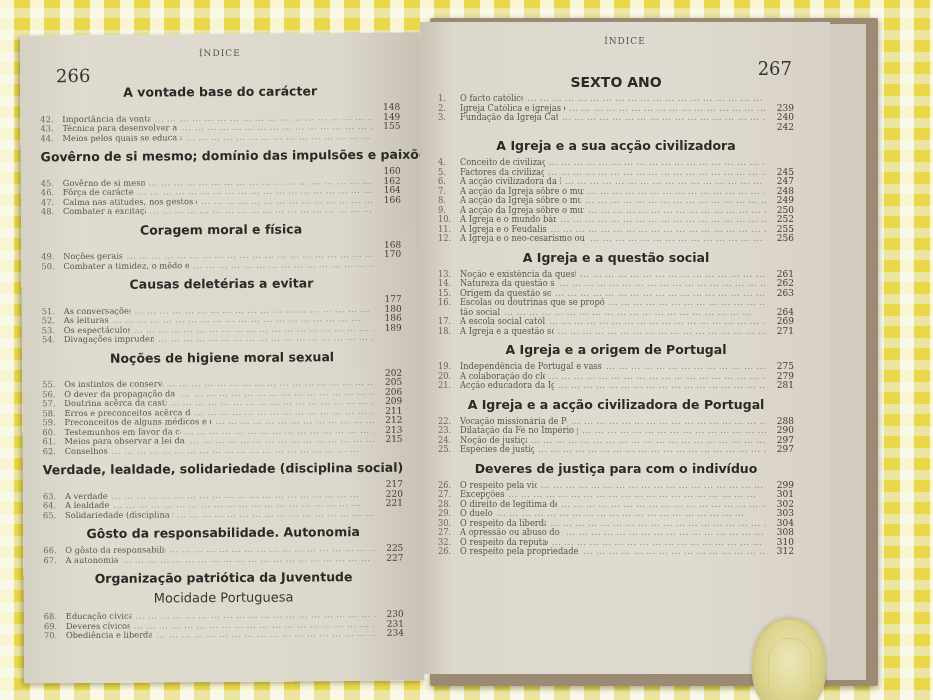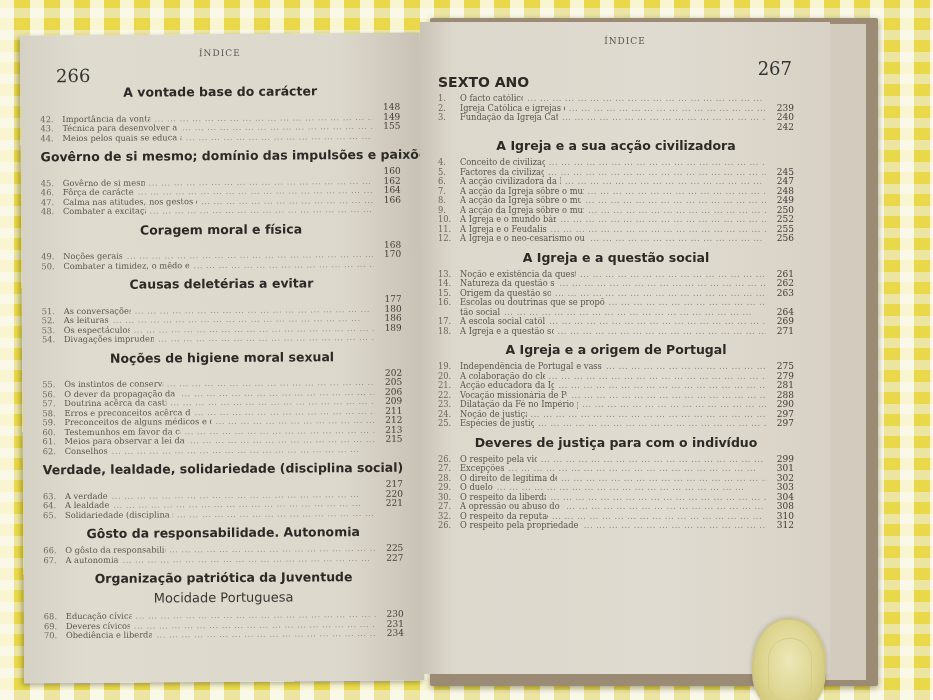--- a/index.html
+++ b/index.html
@@ -48,21 +48,21 @@
   .section-title {
     font-family: "DejaVu Sans", sans-serif; font-weight: bold; font-size: 12.5px;
     text-align: center; color: #2c2926; margin: 6px 0 5px 0; white-space: nowrap;
   }
   .section-subtitle {
     font-family: "DejaVu Sans", sans-serif; font-size: 13px; text-align: center;
     color: #3a3632; margin: 0 0 6px 0;
   }
   .year-title {
     font-family: "DejaVu Sans", sans-serif; font-weight: bold; font-size: 14px;
-    margin: 0 0 4px 0; color: #2c2926;
+    text-align: center; margin: 0 0 4px 0; color: #2c2926;
   }
   .entries { margin: 0; padding: 0; list-style: none; position: relative; }
   .entry {
     display: flex; align-items: baseline; font-size: 8.3px; line-height: 9.5px;
     color: #5a554e;
   }
   .entry .num { width: 22px; flex: 0 0 22px; text-align: left; color: #6a655e; }
   .entry .label { flex: 0 1 auto; white-space: nowrap; overflow: hidden; }
   .entry .dots {
     flex: 1 1 auto; overflow: hidden; white-space: nowrap; color: #8a857c;
@@ -502,20 +502,21 @@
           </div>
           <div class="entry">
             <span class="num">21.</span>
             <span class="label">Acção educadora da Igreja</span>
             <span class="dots">... ... ... ... ... ... ... ... ... ... ... ... ... ... ... ... ... ... ... ...</span>
             <span class="pg">281</span>
           </div>
         </div>
       </div>
       <div class="block">
+        <div class="section-title">A Igreja e a acção civilizadora de Portugal</div>
         <div class="entries">
           <div class="entry">
             <span class="num">22.</span>
             <span class="label">Vocação missionária de Portugal</span>
             <span class="dots">... ... ... ... ... ... ... ... ... ... ... ... ... ... ... ... ... ... ... ...</span>
             <span class="pg">288</span>
           </div>
           <div class="entry">
             <span class="num">23.</span>
             <span class="label">Dilatação da Fé no Império português</span>

